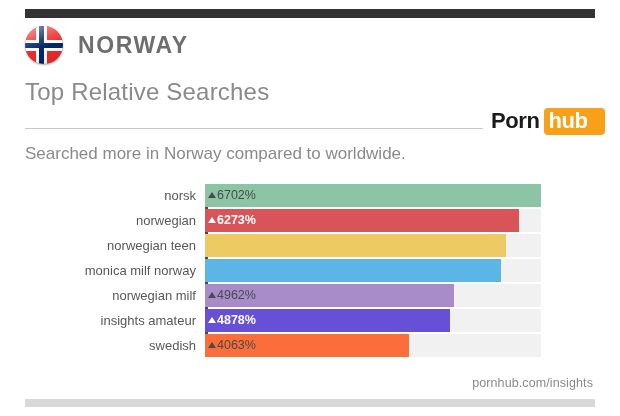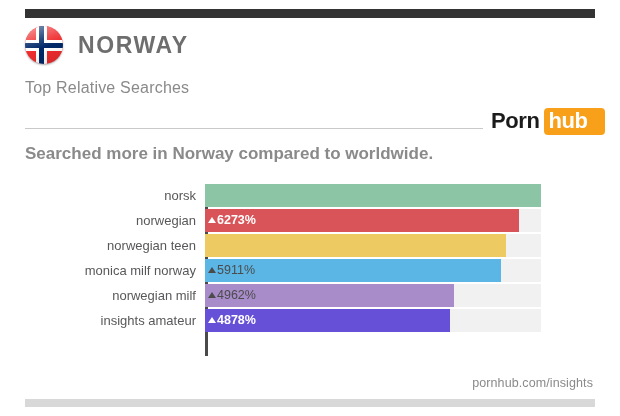--- a/index.html
+++ b/index.html
@@ -90,21 +90,21 @@
     color: #6e6e6e;
     letter-spacing: 1.6px;
     line-height: 1;
   }
 
   
   .main-title {
     position: absolute;
     left: 25px;
     top: 79px;
-    font-size: 16px;
+    font-size: 24px;
     color: #8a8a8a;
     font-weight: normal;
     letter-spacing: 0.2px;
     line-height: 1.1;
   }
 
   
   .divider {
     position: absolute;
     left: 25px;
@@ -143,21 +143,21 @@
     border-radius: 4px;
   }
 
   
   .subtitle {
     position: absolute;
     left: 25px;
     top: 144px;
     font-size: 17px;
     color: #8a8a8a;
-    font-weight: bold;
+    font-weight: normal;
     line-height: 1.2;
   }
 
   
   .chart {
     position: absolute;
     left: 0;
     top: 184px;
     width: 620px;
     height: 172px;
@@ -279,55 +279,62 @@
 
   <div class="subtitle">Searched more in Norway compared to worldwide.</div>
 
   <div class="chart">
     <div class="chart-axis"></div>
     <div class="chart-rows" id="chart-rows">
         <div class="chart-row">
           <div class="row-label">norsk</div>
           <div class="row-track">
             <div class="row-bar" style="width: 100%; background: rgb(140, 196, 166);"></div>
+            <div class="row-value"><span class="tri"></span><span>6702%</span></div>
           </div>
         </div>
         <div class="chart-row">
           <div class="row-label">norwegian</div>
           <div class="row-track">
             <div class="row-bar" style="width: 93.5989%; background: rgb(217, 84, 89);"></div>
             <div class="row-value light"><span class="tri"></span><span>6273%</span></div>
           </div>
         </div>
         <div class="chart-row">
           <div class="row-label">norwegian teen</div>
           <div class="row-track">
             <div class="row-bar" style="width: 89.6001%; background: rgb(238, 203, 98);"></div>
           </div>
         </div>
         <div class="chart-row">
           <div class="row-label">monica milf norway</div>
           <div class="row-track">
             <div class="row-bar" style="width: 88.1976%; background: rgb(91, 182, 229);"></div>
-            <div class="row-value"><span class="tri"></span><span>5911%</span></div>
           </div>
         </div>
         <div class="chart-row">
           <div class="row-label">norwegian milf</div>
           <div class="row-track">
             <div class="row-bar" style="width: 74.0376%; background: rgb(168, 140, 201);"></div>
             <div class="row-value"><span class="tri"></span><span>4962%</span></div>
           </div>
         </div>
         <div class="chart-row">
           <div class="row-label">insights amateur</div>
           <div class="row-track">
             <div class="row-bar" style="width: 72.7842%; background: rgb(103, 80, 216);"></div>
             <div class="row-value light"><span class="tri"></span><span>4878%</span></div>
           </div>
         </div>
+        <div class="chart-row">
+          <div class="row-label">swedish</div>
+          <div class="row-track">
+            <div class="row-bar" style="width: 60.6237%; background: rgb(251, 109, 58);"></div>
+            <div class="row-value"><span class="tri"></span><span>4063%</span></div>
+          </div>
+        </div>
       </div>
   </div>
 
   <div class="footer-url">pornhub.com/insights</div>
   <div class="bottom-rule"></div>
 
 </div>
 
 </body></html>

